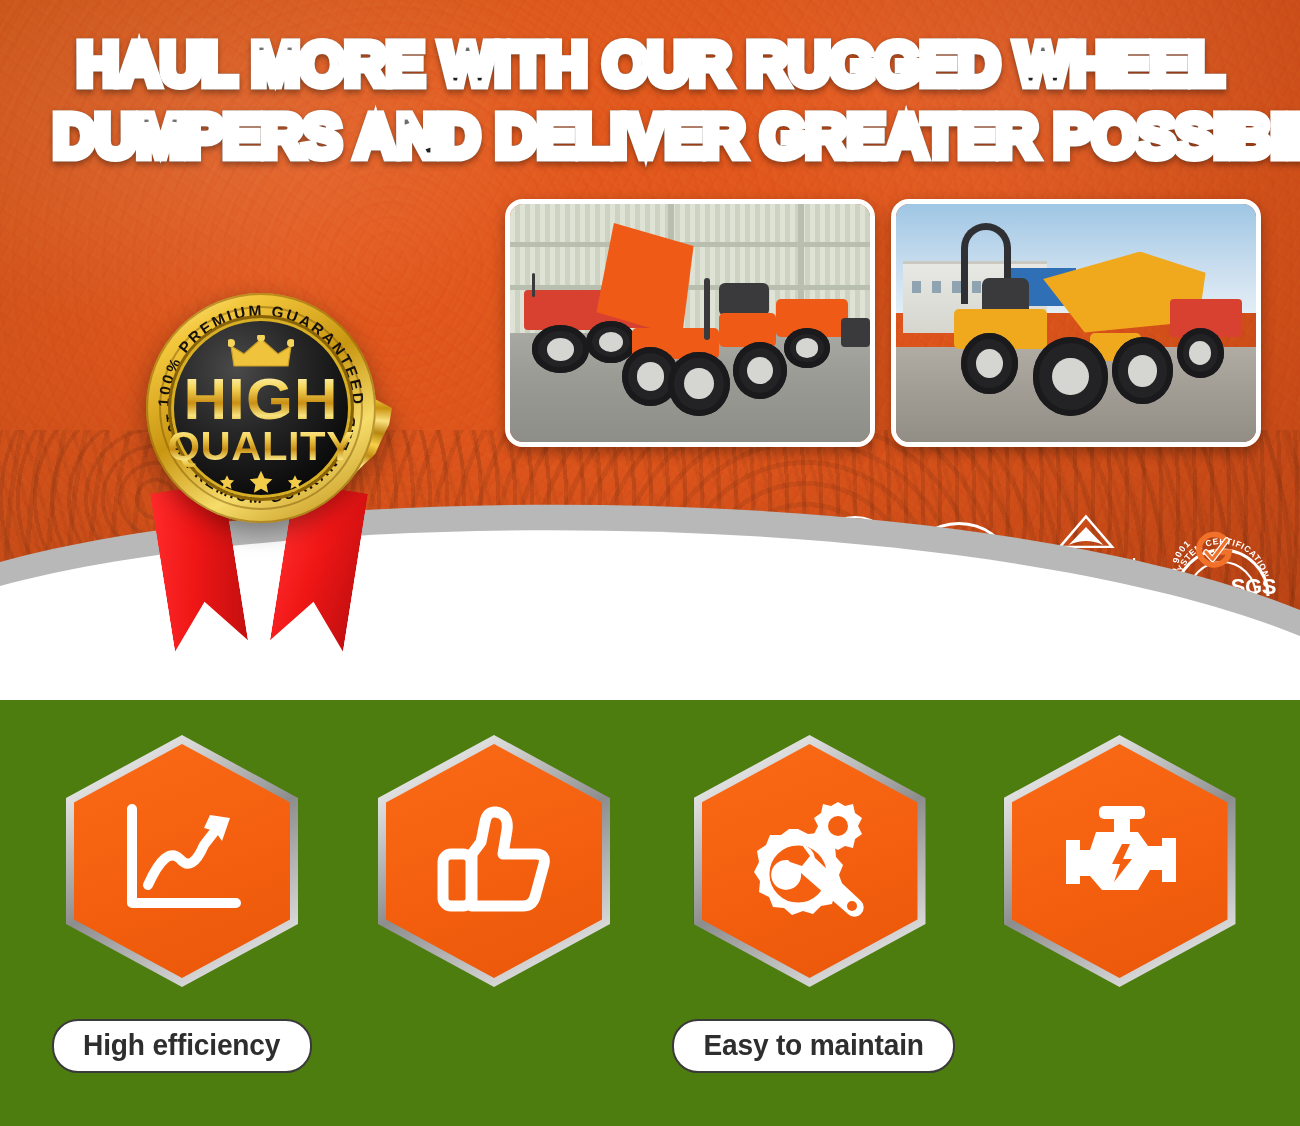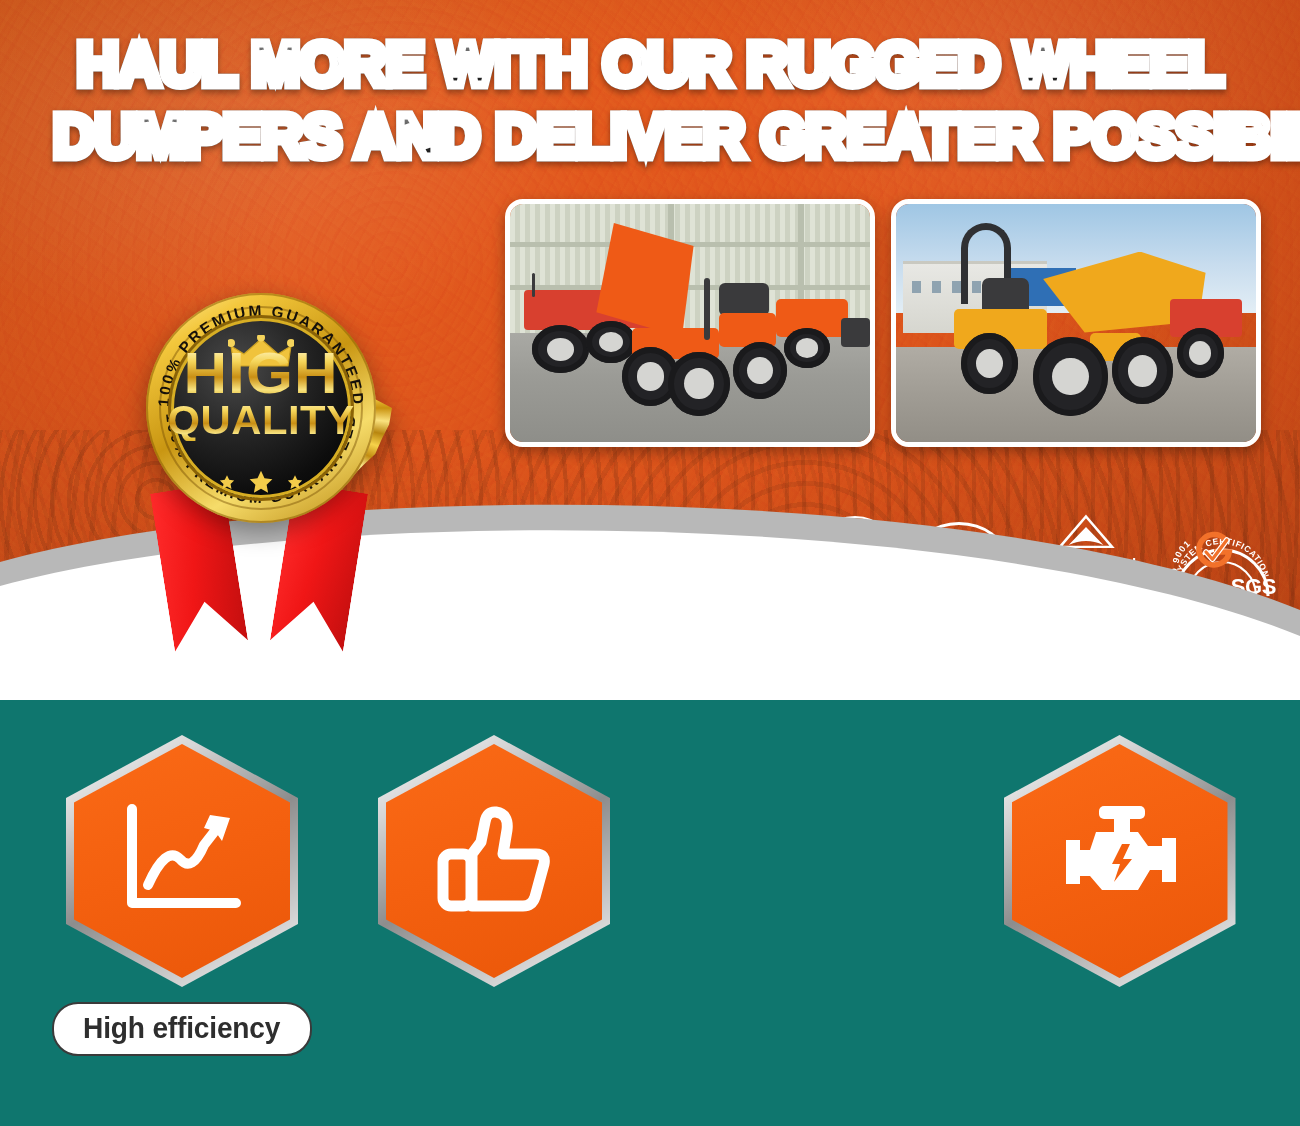--- a/index.html
+++ b/index.html
@@ -5,21 +5,21 @@
   * { box-sizing: border-box; margin: 0; padding: 0; }
   html, body {
     width: 1300px; height: 1126px;
     font-family: "Liberation Sans", sans-serif;
     background: #ffffff;
     overflow: hidden;
   }
   #banner {
     position: relative;
     width: 1300px; height: 1126px;
-    background: #0f766e;
+    background: #4d7c0f;
     overflow: hidden;
   }
 
   
   .hero {
     position: absolute;
     left: 0; top: 0;
     width: 1300px; height: 660px;
     overflow: hidden;
   }
@@ -228,21 +228,21 @@
     box-shadow: inset 0 0 0 3px #d8ae23, 0 0 0 3px #8a6206;
   }
   .arc-text { position:absolute; inset:0; }
   .arc-text svg { width:100%; height:100%; overflow:visible; }
   .arc-text text {
     font-family: "Liberation Sans Narrow", "Liberation Sans", sans-serif;
     font-weight: 700; font-size: 15.5px; letter-spacing: 2.4px;
     fill: #15100a;
   }
   .badge-core-text {
-    position:absolute; left:0; right:0; top: 70px;
+    position:absolute; left:0; right:0; top: 96px;
     text-align:center;
   }
   .b-high, .b-quality {
     font-family: "Liberation Sans Narrow", "Liberation Sans", sans-serif;
     font-weight:700;
     background: linear-gradient(180deg, #fff6c4 0%, #f5d559 28%, #c98f14 58%, #f7e27e 82%, #e0b52c 100%);
     -webkit-background-clip:text; background-clip:text;
     -webkit-text-fill-color:transparent;
     display:block;
   }
@@ -333,21 +333,21 @@
   }
   .hex-inner {
     position:absolute; left: 8px; top: 9px; width: 216px; height: 234px;
     background: linear-gradient(160deg, #fa6a16 0%, #f4600f 50%, #ea5709 100%);
     clip-path: polygon(50% 0%, 100% 25%, 100% 75%, 50% 100%, 0% 75%, 0% 25%);
     display:flex; align-items:center; justify-content:center;
   }
   .hex-inner svg { display:block; }
 
   .pill {
-    margin: 15px auto 0;
+    margin: 32px auto 0;
     display:inline-block;
     border: 2.5px solid #3a3a3a;
     border-radius: 26px;
     padding: 9px 26px 11px;
     background:#fff;
   }
   .pill-label {
     font-family: "Liberation Sans Narrow", "Liberation Sans", sans-serif;
     font-weight: 700;
     font-size: 29px;
@@ -585,20 +585,47 @@
           <svg width="126" height="118" viewBox="0 0 126 118">
             <g fill="none" stroke="#ffffff" stroke-width="11" stroke-linejoin="round" stroke-linecap="round">
               <path d="M 41,52 L 41,104 L 92,104 Q 101,104 104,95 L 113,62 Q 115,52 105,52 L 72,52 L 76,28 Q 78,12 65,10 Q 56,9 54,20 L 50,40 L 41,52 Z"></path>
               <rect x="12" y="52" width="28" height="52" rx="8"></rect>
             </g>
           </svg>
         </div>
       </div>
     </div>
 
+    <div class="feature f3">
+      <div class="hex-outer">
+        <div class="hex-inner">
+          <svg width="136" height="130" viewBox="0 0 136 130">
+
+            <g transform="translate(96,30)">
+              <path d="M 0,-24 L 7,-20 L 15,-22 L 17,-13 L 24,-8 L 20,0 L 24,8 L 17,13 L 15,22 L 7,20 L 0,24 L -7,20 L -15,22 L -17,13 L -24,8 L -20,0 L -24,-8 L -17,-13 L -15,-22 L -7,-20 Z" fill="#ffffff"></path>
+              <circle cx="0" cy="0" r="10" fill="#f4600f"></circle>
+            </g>
+
+            <g transform="translate(56,78)">
+              <path d="M 0,-45 L 10,-40 L 21,-41 L 26,-32 L 37,-28 L 38,-17 L 45,-9 L 41,1 L 45,12 L 37,19 L 34,30 L 23,32 L 15,40 L 5,37 L -6,41 L -14,34 L -25,33 L -29,23 L -39,18 L -38,7 L -44,-2 L -39,-12 L -41,-23 L -32,-29 L -28,-39 L -17,-39 L -9,-45 Z" fill="#ffffff"></path>
+              <circle cx="0" cy="0" r="31" fill="#f4600f"></circle>
+              <circle cx="0" cy="0" r="31" fill="none" stroke="#ffffff" stroke-width="5"></circle>
+            </g>
+
+            <g transform="translate(0,0)">
+              <path d="M 46,64 a 15,15 0 1 0 13,13 L 106,118 a 9,9 0 0 0 13,-13 L 73,62 a 15,15 0 0 0 -13,-13 L 68,60 L 60,70 L 48,66 Z" fill="#ffffff"></path>
+              <circle cx="110" cy="110" r="5" fill="#f4600f"></circle>
+            </g>
+          </svg>
+        </div>
+      </div>
+      <div class="pill">
+        <span class="pill-label">Easy to maintain</span>
+      </div>
+    </div>
 
     <div class="feature f4">
       <div class="hex-outer">
         <div class="hex-inner">
           <svg width="136" height="118" viewBox="0 0 136 118">
 
             <rect x="47" y="4" width="46" height="13" rx="5" fill="#ffffff"></rect>
             <rect x="62" y="17" width="16" height="13" fill="#ffffff"></rect>
 
             <path d="M 44,30 L 86,30 L 96,44 L 110,44 L 110,36 L 124,36 L 124,80 L 110,80 L 110,68 L 98,68 L 86,88 L 50,88 L 38,74 L 28,74 L 28,82 L 14,82 L 14,38 L 28,38 L 28,48 L 38,48 Z" fill="#ffffff"></path>

